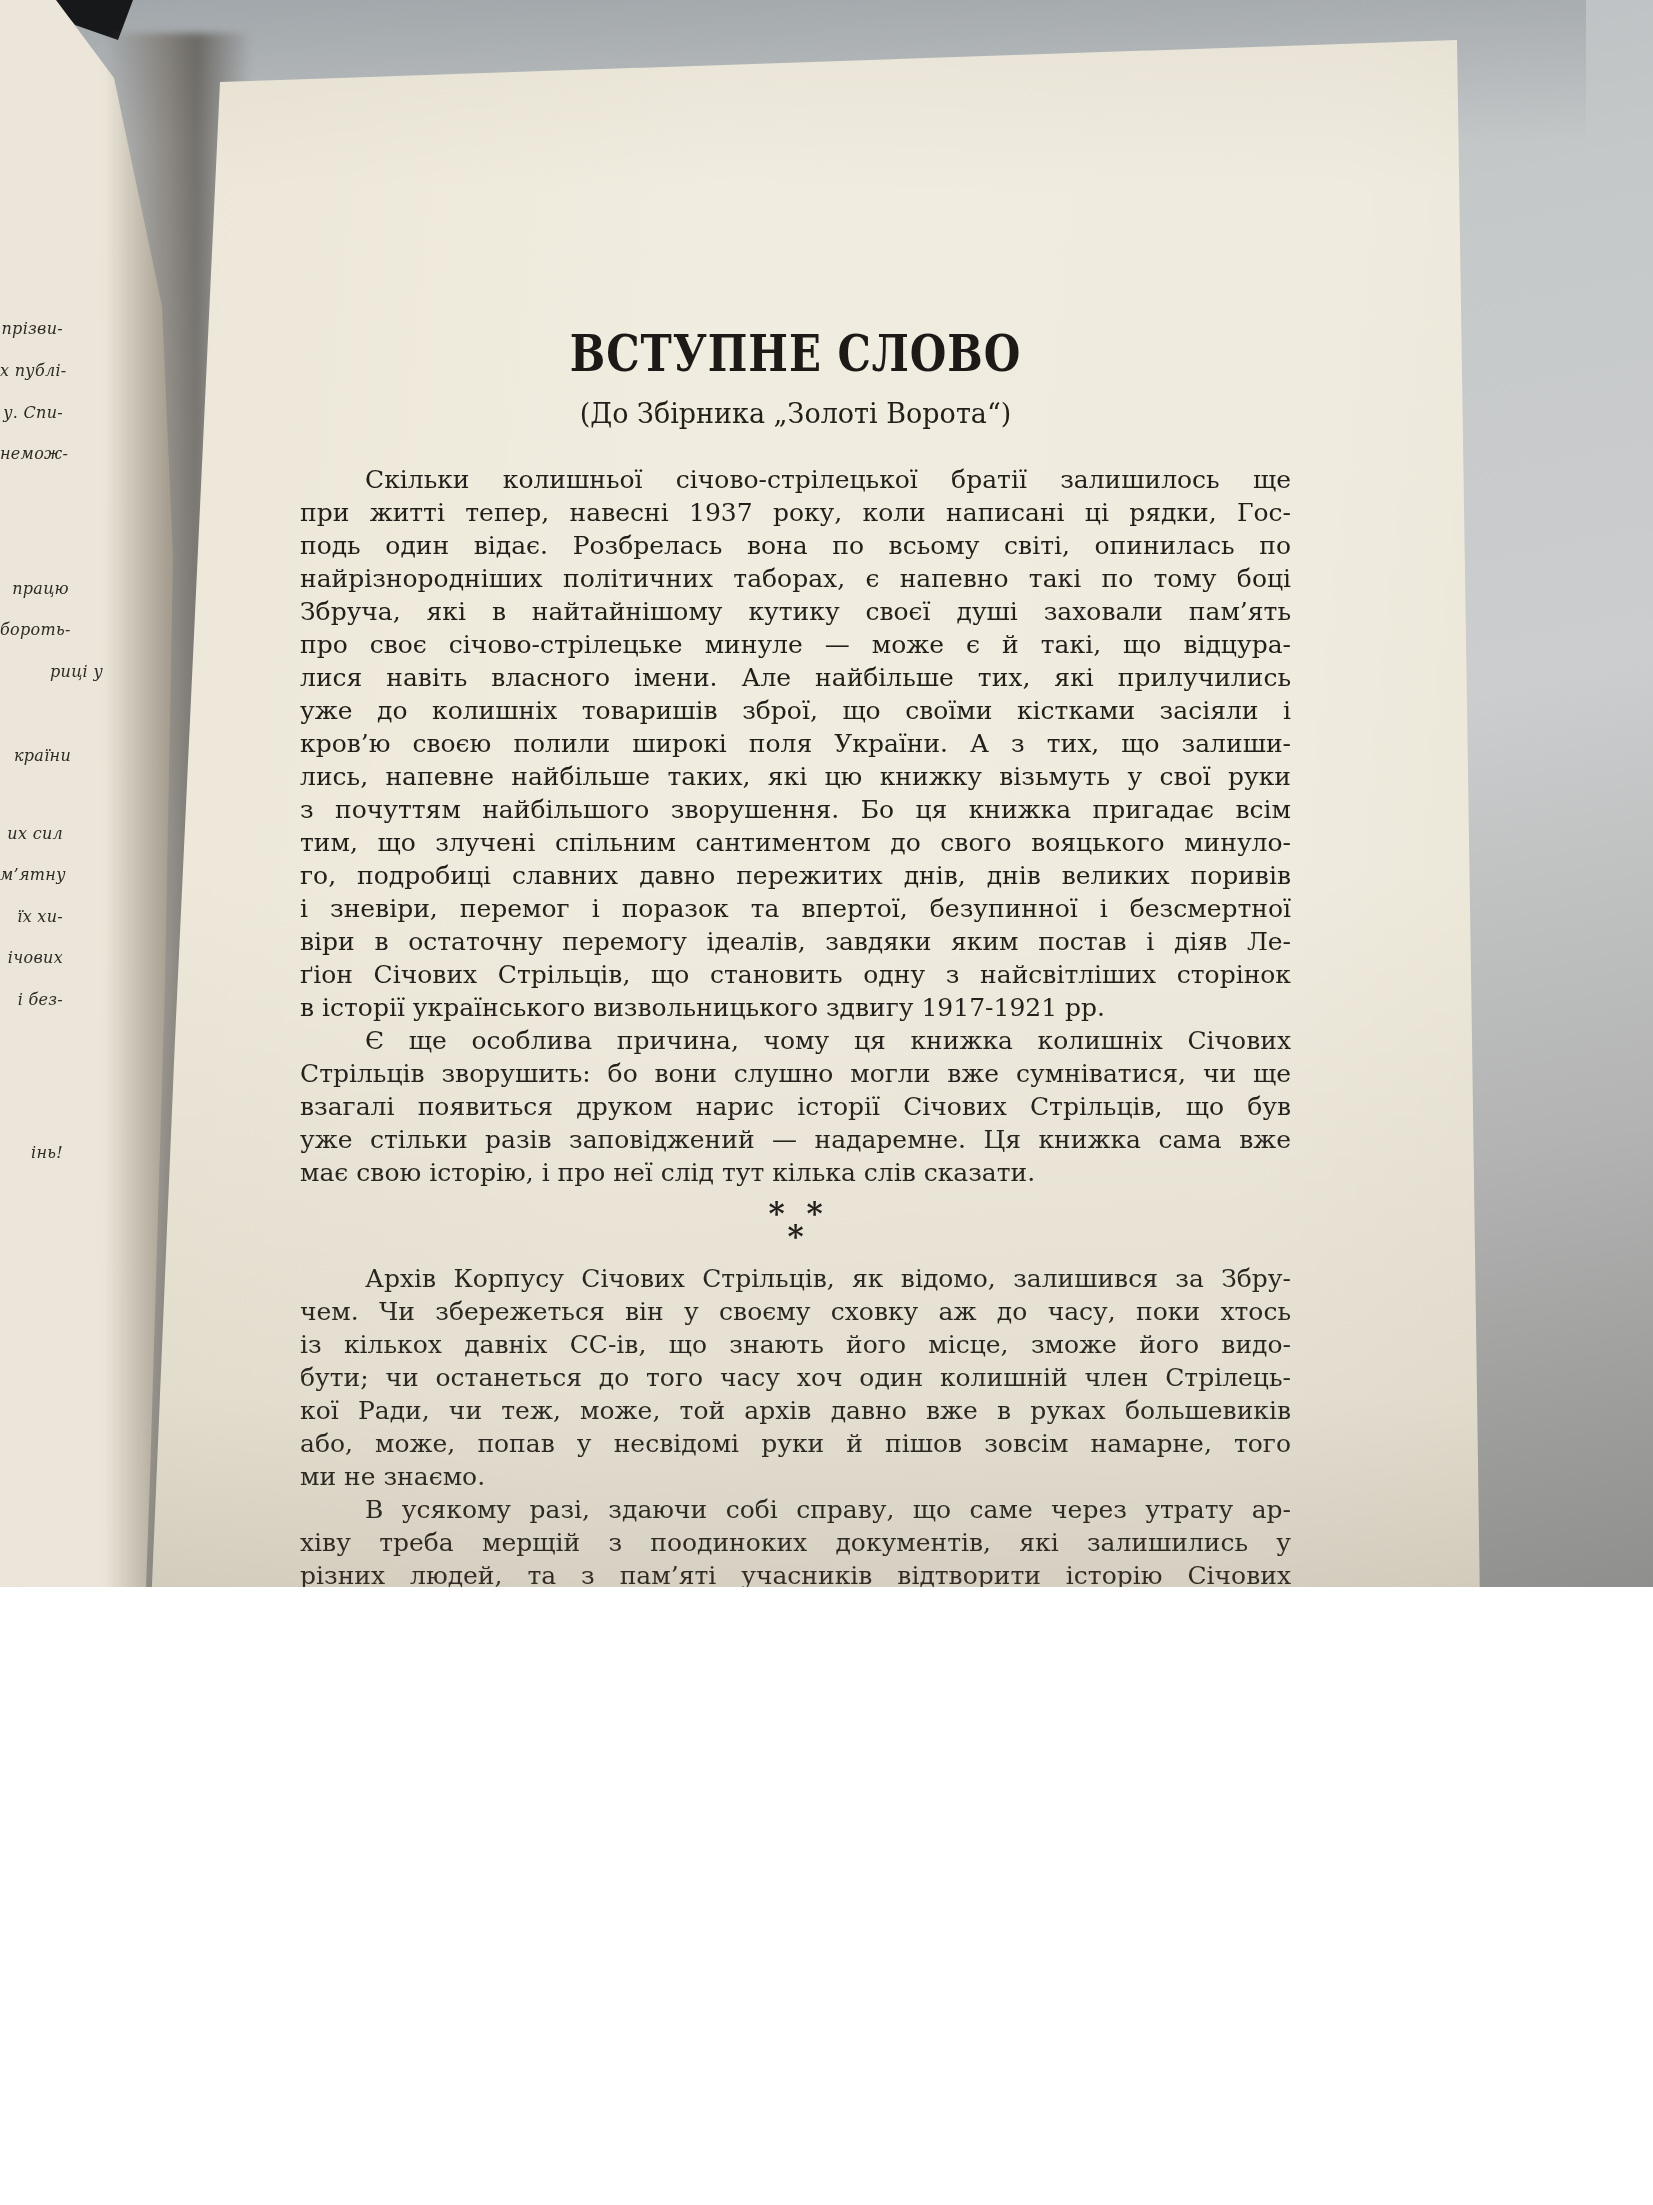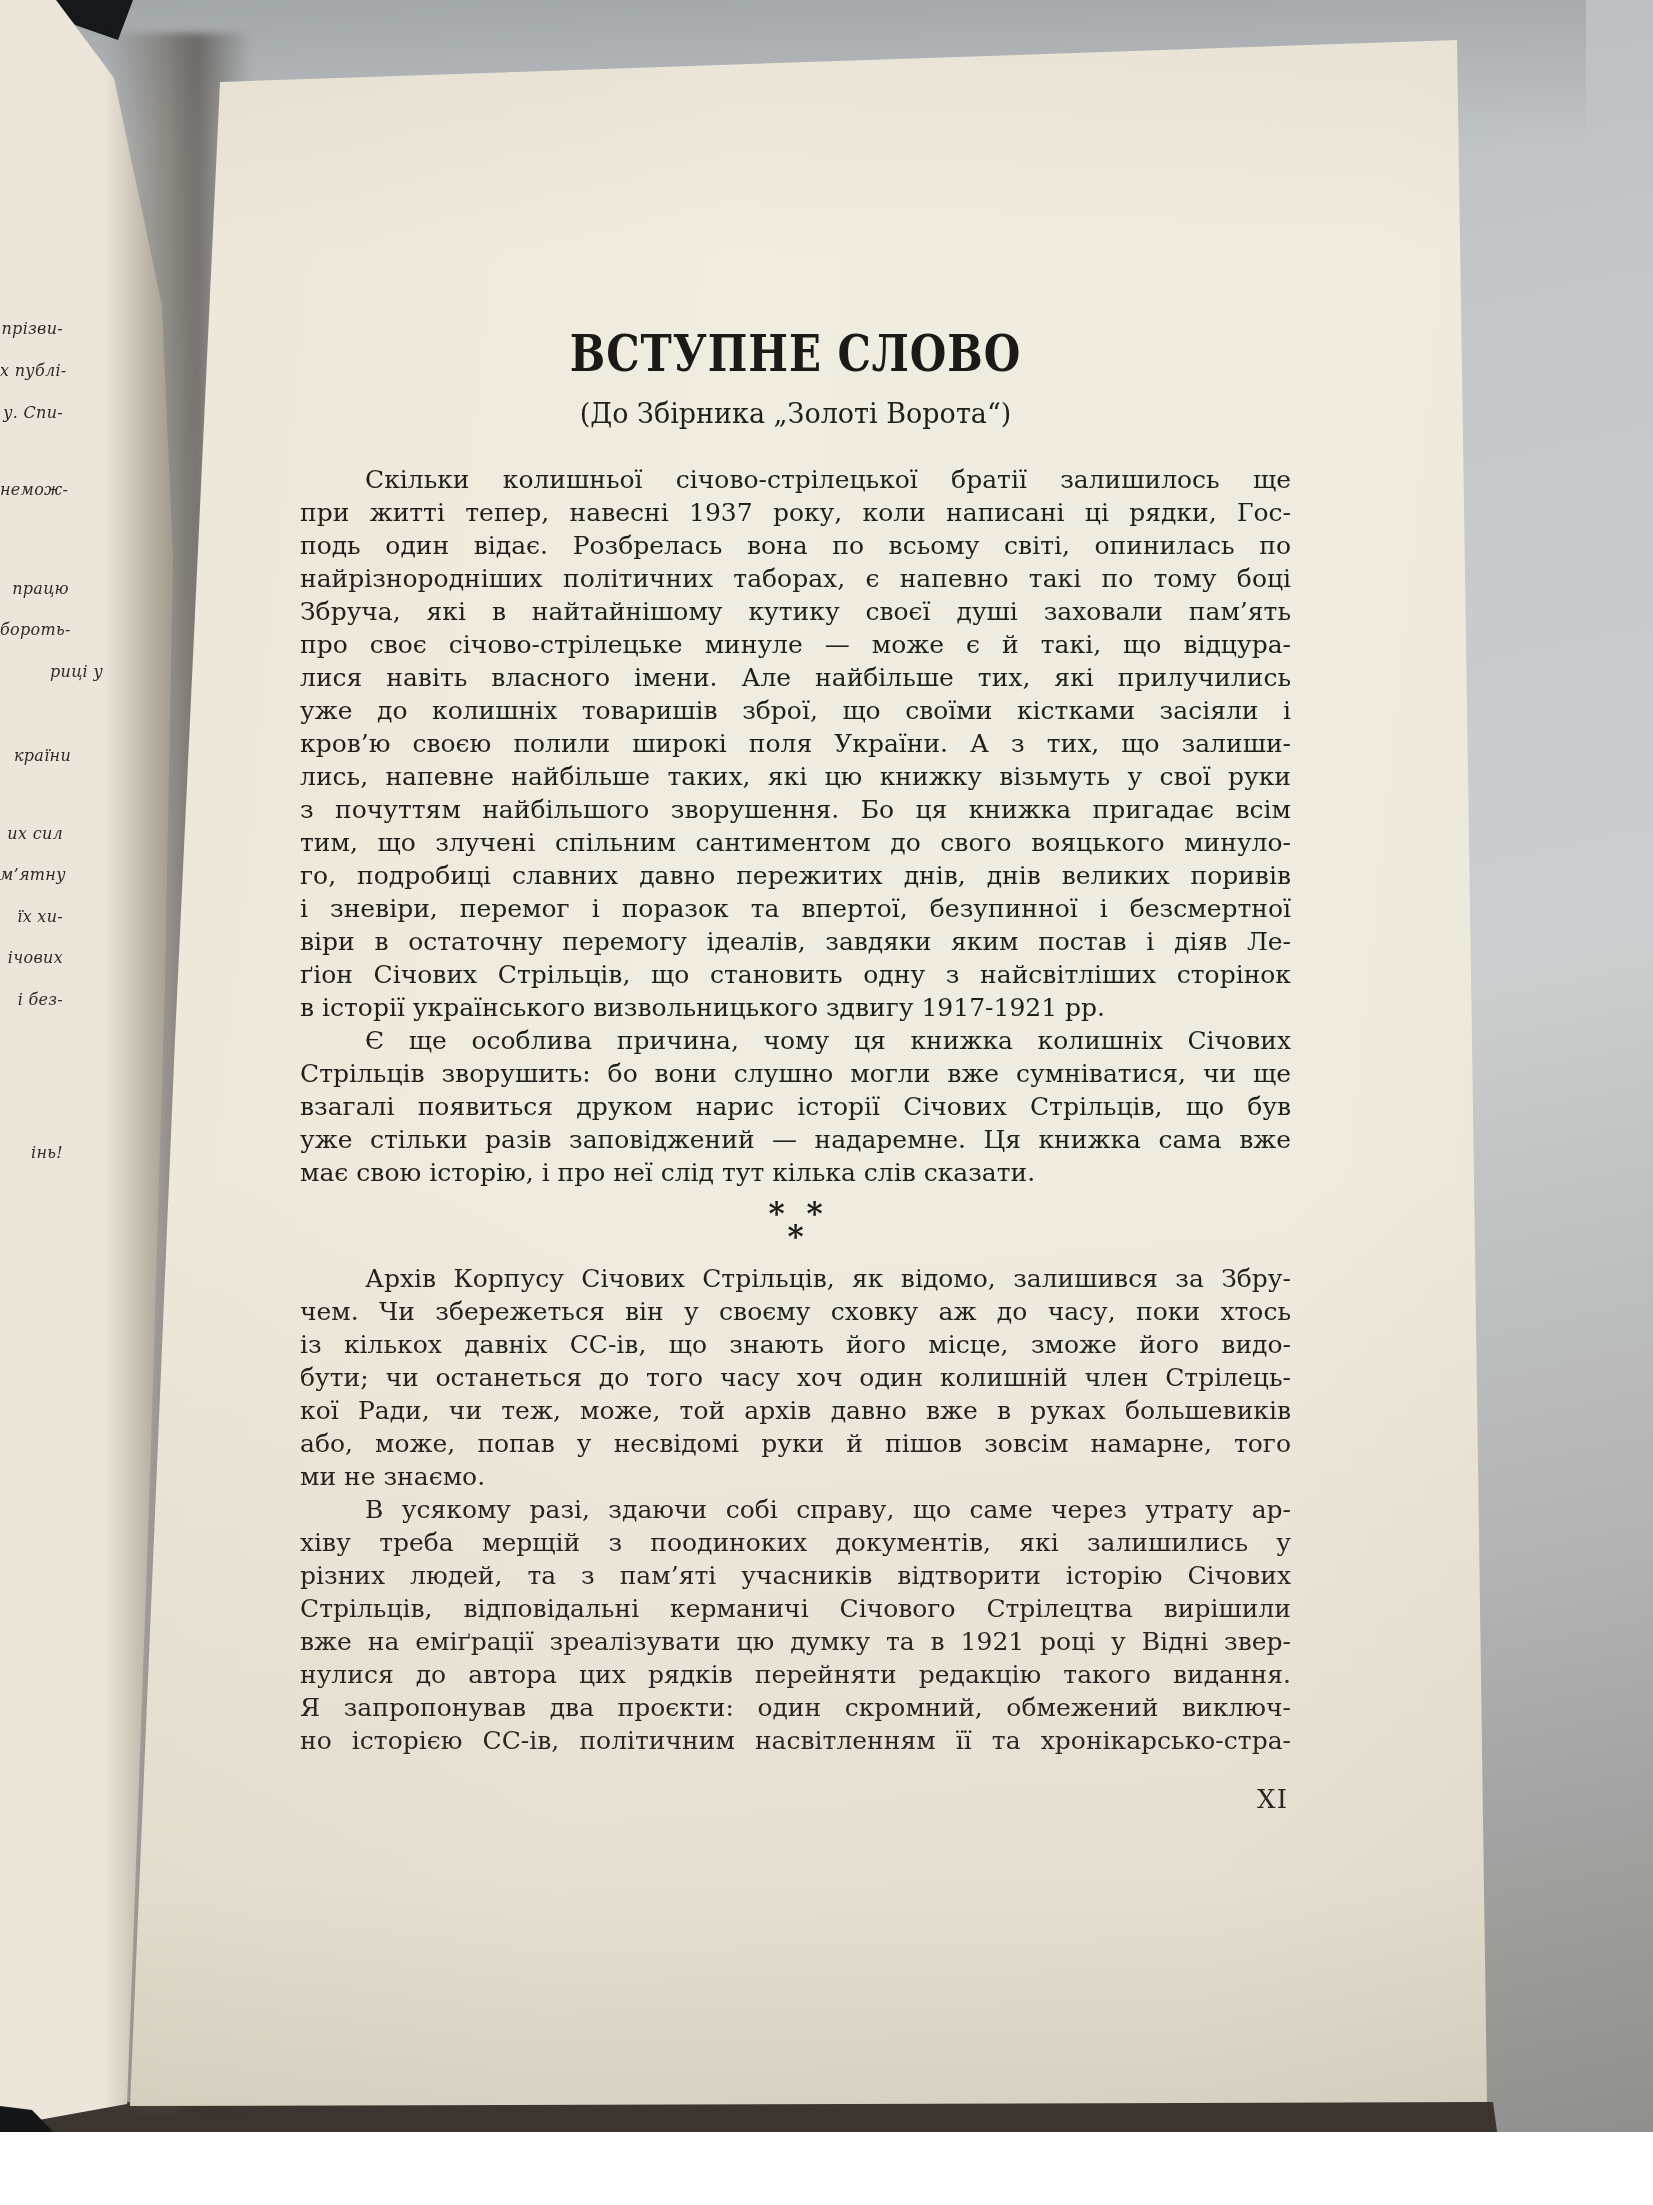--- a/index.html
+++ b/index.html
@@ -1,19 +1,19 @@
 <!DOCTYPE html>
 <html style="font-size:8.8px"><head>
 <meta charset="utf-8">
 <style>
   html,body{margin:0;padding:0;}
   body{width:1654px;height:2205px;overflow:hidden;
        font-family:"DejaVu Serif","Liberation Serif",serif;}
 
-  .scene{position:relative;width:1654px;height:2132px;overflow:hidden;
+  .scene{position:relative;width:1654px;height:1587px;overflow:hidden;
          background:linear-gradient(168deg,#b4b8bb 0%,#c5c8c9 26%,#cbcdce 52%,#b2b3b2 76%,#8f8f8d 100%);}
 
   .top-gray{position:absolute;left:0;top:0;width:1586px;height:142px;
             background:linear-gradient(180deg,rgba(125,133,138,.35),rgba(125,133,138,0));
             z-index:0;}
 
   
   .under-shadow{position:absolute;inset:0;z-index:1;
     clip-path:polygon(0 2120px,129px 2102px,766px 2099px,1313px 2100px,1493px 2102px,1507px 2205px,0 2205px);
     background:linear-gradient(180deg,#8d8379 0%,#6e655c 35%,#4a443d 75%,#3a352f 100%);}
@@ -69,21 +69,21 @@
 <div class="scene">
   <div class="top-gray"></div>
   <div class="under-shadow"></div>
   <div class="cover-top"></div>
 
   <div class="left-page">
     <div id="frag-col">
         <div class="frag" style="top: 320px;">прізви-</div>
         <div class="frag" style="top: 362px;">х публі-</div>
         <div class="frag" style="top: 404px;">у. Спи-</div>
-        <div class="frag" style="top: 445px; margin-top: 36px;">немож-</div>
+        <div class="frag" style="top: 445px;">немож-</div>
         <div class="frag" style="top: 580px; padding-left: 6px;">працю</div>
         <div class="frag" style="top: 621px;">бороть-</div>
         <div class="frag" style="top: 663px; padding-left: 40px;">риці у</div>
         <div class="frag" style="top: 747px; padding-left: 8px;">країни</div>
         <div class="frag" style="top: 825px;">их сил</div>
         <div class="frag" style="top: 866px;">м’ятну</div>
         <div class="frag" style="top: 908px;">їх хи-</div>
         <div class="frag" style="top: 949px;">ічових</div>
         <div class="frag" style="top: 991px;">і без-</div>
         <div class="frag" style="top: 1144px;">інь!</div>

